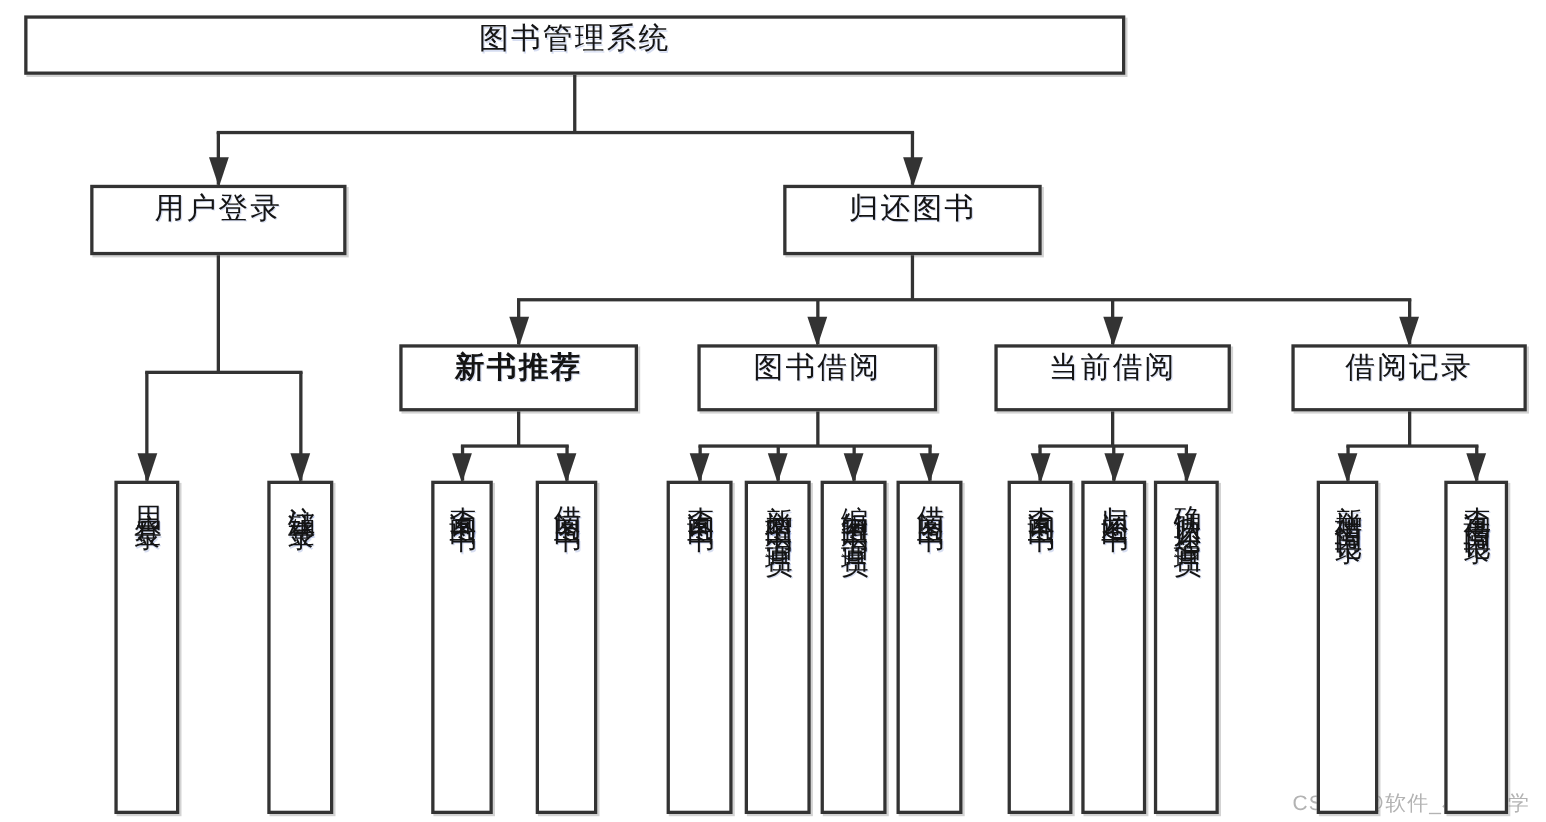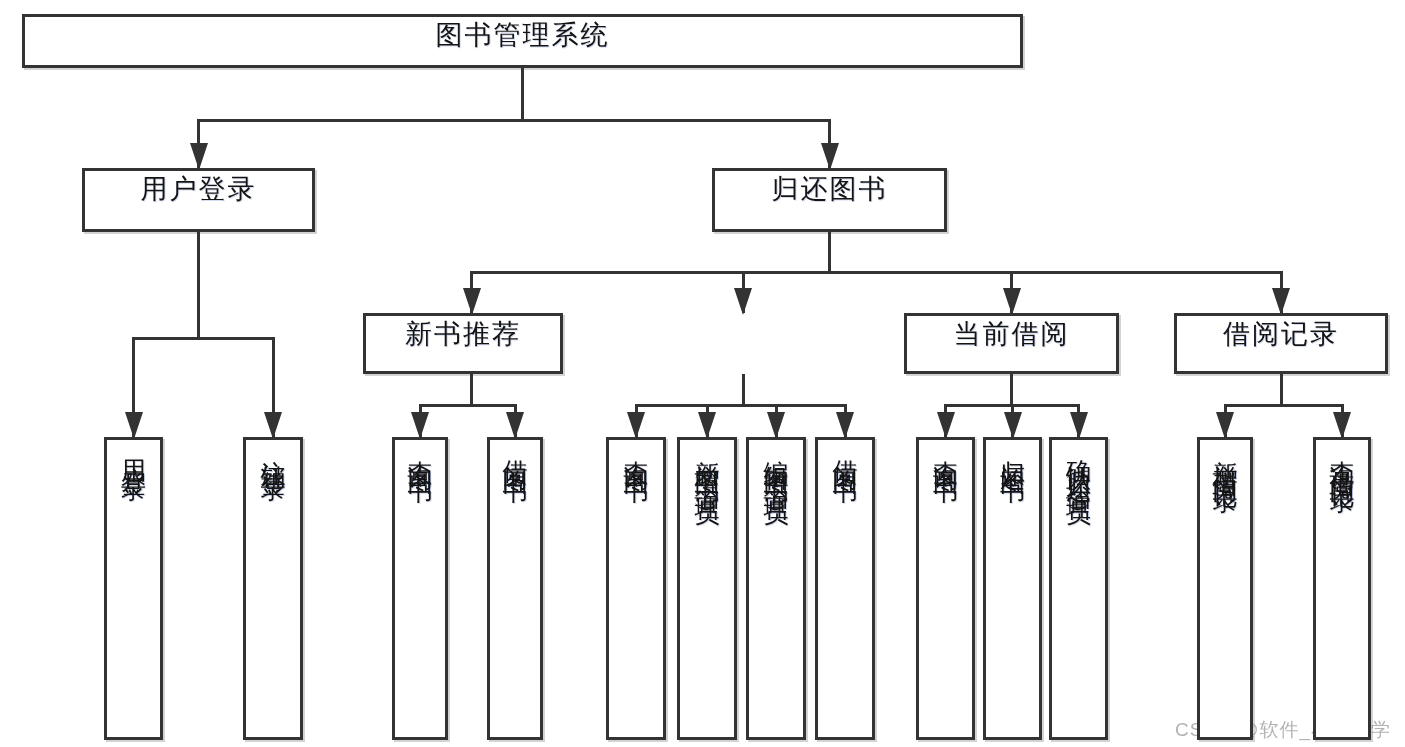--- a/index.html
+++ b/index.html
@@ -68,22 +68,25 @@
   <div class="watermark" style="color: rgb(179, 179, 179);">CSDN @软件_小贺同学</div>
 <div class="node" style="left: 22px; top: 14px; width: 1001px; height: 54px;">
       <span class="node-label">图书管理系统</span>
     </div>
     <div class="node" style="left: 82px; top: 168px; width: 233px; height: 64px;">
       <span class="node-label">用户登录</span>
     </div>
     <div class="node" style="left: 712px; top: 168px; width: 235px; height: 64px;">
       <span class="node-label">归还图书</span>
     </div>
-    <div class="node" style="left: 363px; top: 313px; width: 200px; height: 61px;">
+    <div class="node" style="left: 363px; top: 313px; width: 217px; height: 61px; font-weight: bold;">
       <span class="node-label">新书推荐</span>
+    </div>
+    <div class="node" style="left: 634px; top: 313px; width: 218px; height: 61px;">
+      <span class="node-label">图书借阅</span>
     </div>
     <div class="node" style="left: 1174px; top: 313px; width: 214px; height: 61px;">
       <span class="node-label">借阅记录</span>
     </div>
     <div class="node" style="left: 904px; top: 313px; width: 215px; height: 61px;">
       <span class="node-label">当前借阅</span>
     </div>
     <div class="node vertical" style="left: 104px; top: 437px; width: 59px; height: 303px;">
       <span class="node-label">用户登录</span>
     </div>

